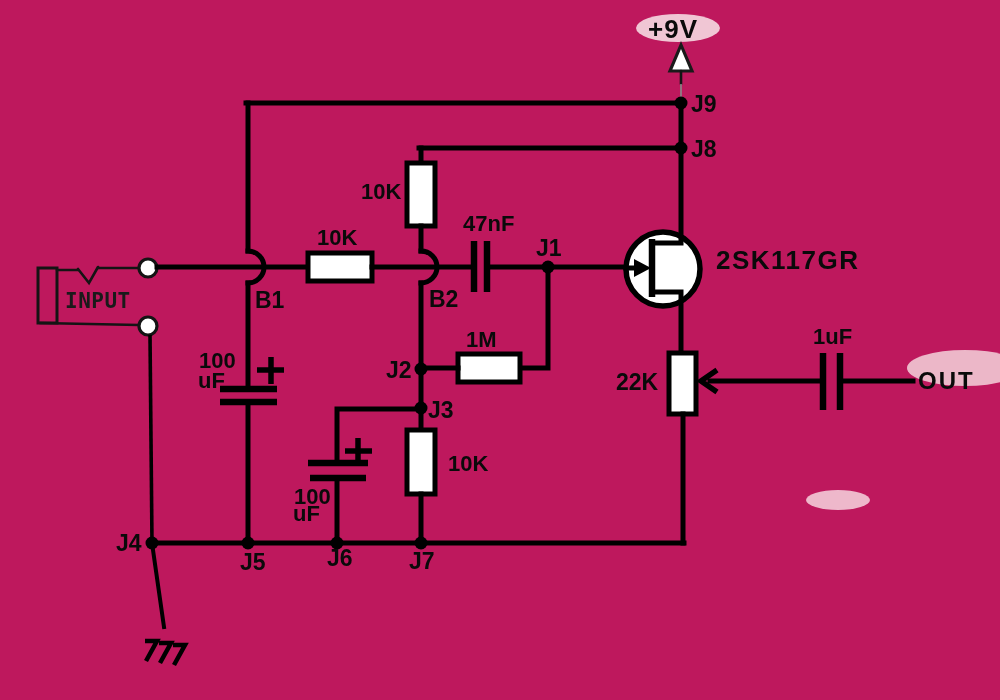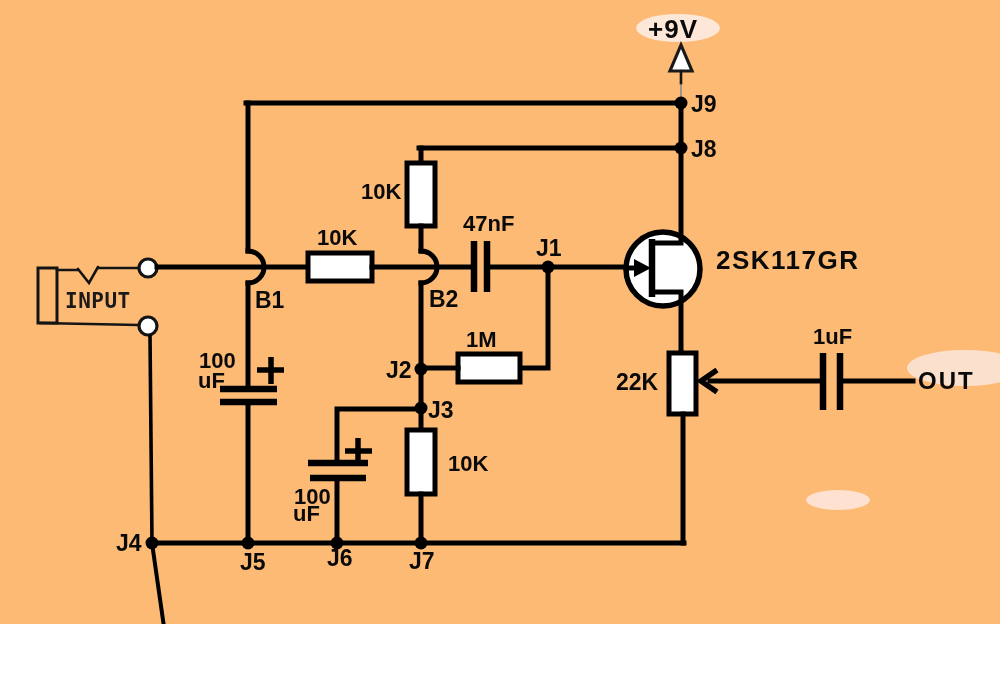--- a/index.html
+++ b/index.html
@@ -1,16 +1,16 @@
 <!DOCTYPE html>
 <html><head>
 <meta charset="utf-8">
 <style>
   html,body{margin:0;padding:0;background:#ffffff;}
-  .stage{position:relative;width:1000px;height:624px;background:#fdba74;overflow:hidden;
+  .stage{position:relative;width:1000px;height:700px;background:#be185d;overflow:hidden;
          font-family:"Liberation Sans",sans-serif;}
   svg{position:absolute;left:0;top:0;}
   .wire{stroke:#000;stroke-width:5;fill:none;stroke-linecap:square;}
   .wire-mid{stroke:#000;stroke-width:4;fill:none;stroke-linecap:square;}
   .wire-thin{stroke:#141414;stroke-width:2.6;fill:none;stroke-linecap:round;}
   .wire-faint{stroke:#8a8a8a;stroke-width:1.6;fill:none;}
   .plate{stroke:#000;stroke-width:6.5;fill:none;stroke-linecap:butt;}
   .box{stroke:#000;stroke-width:5;fill:#ffffff;}
   .dot{fill:#000;stroke:none;}
   .sym{stroke:#000;stroke-width:5.5;fill:none;}

